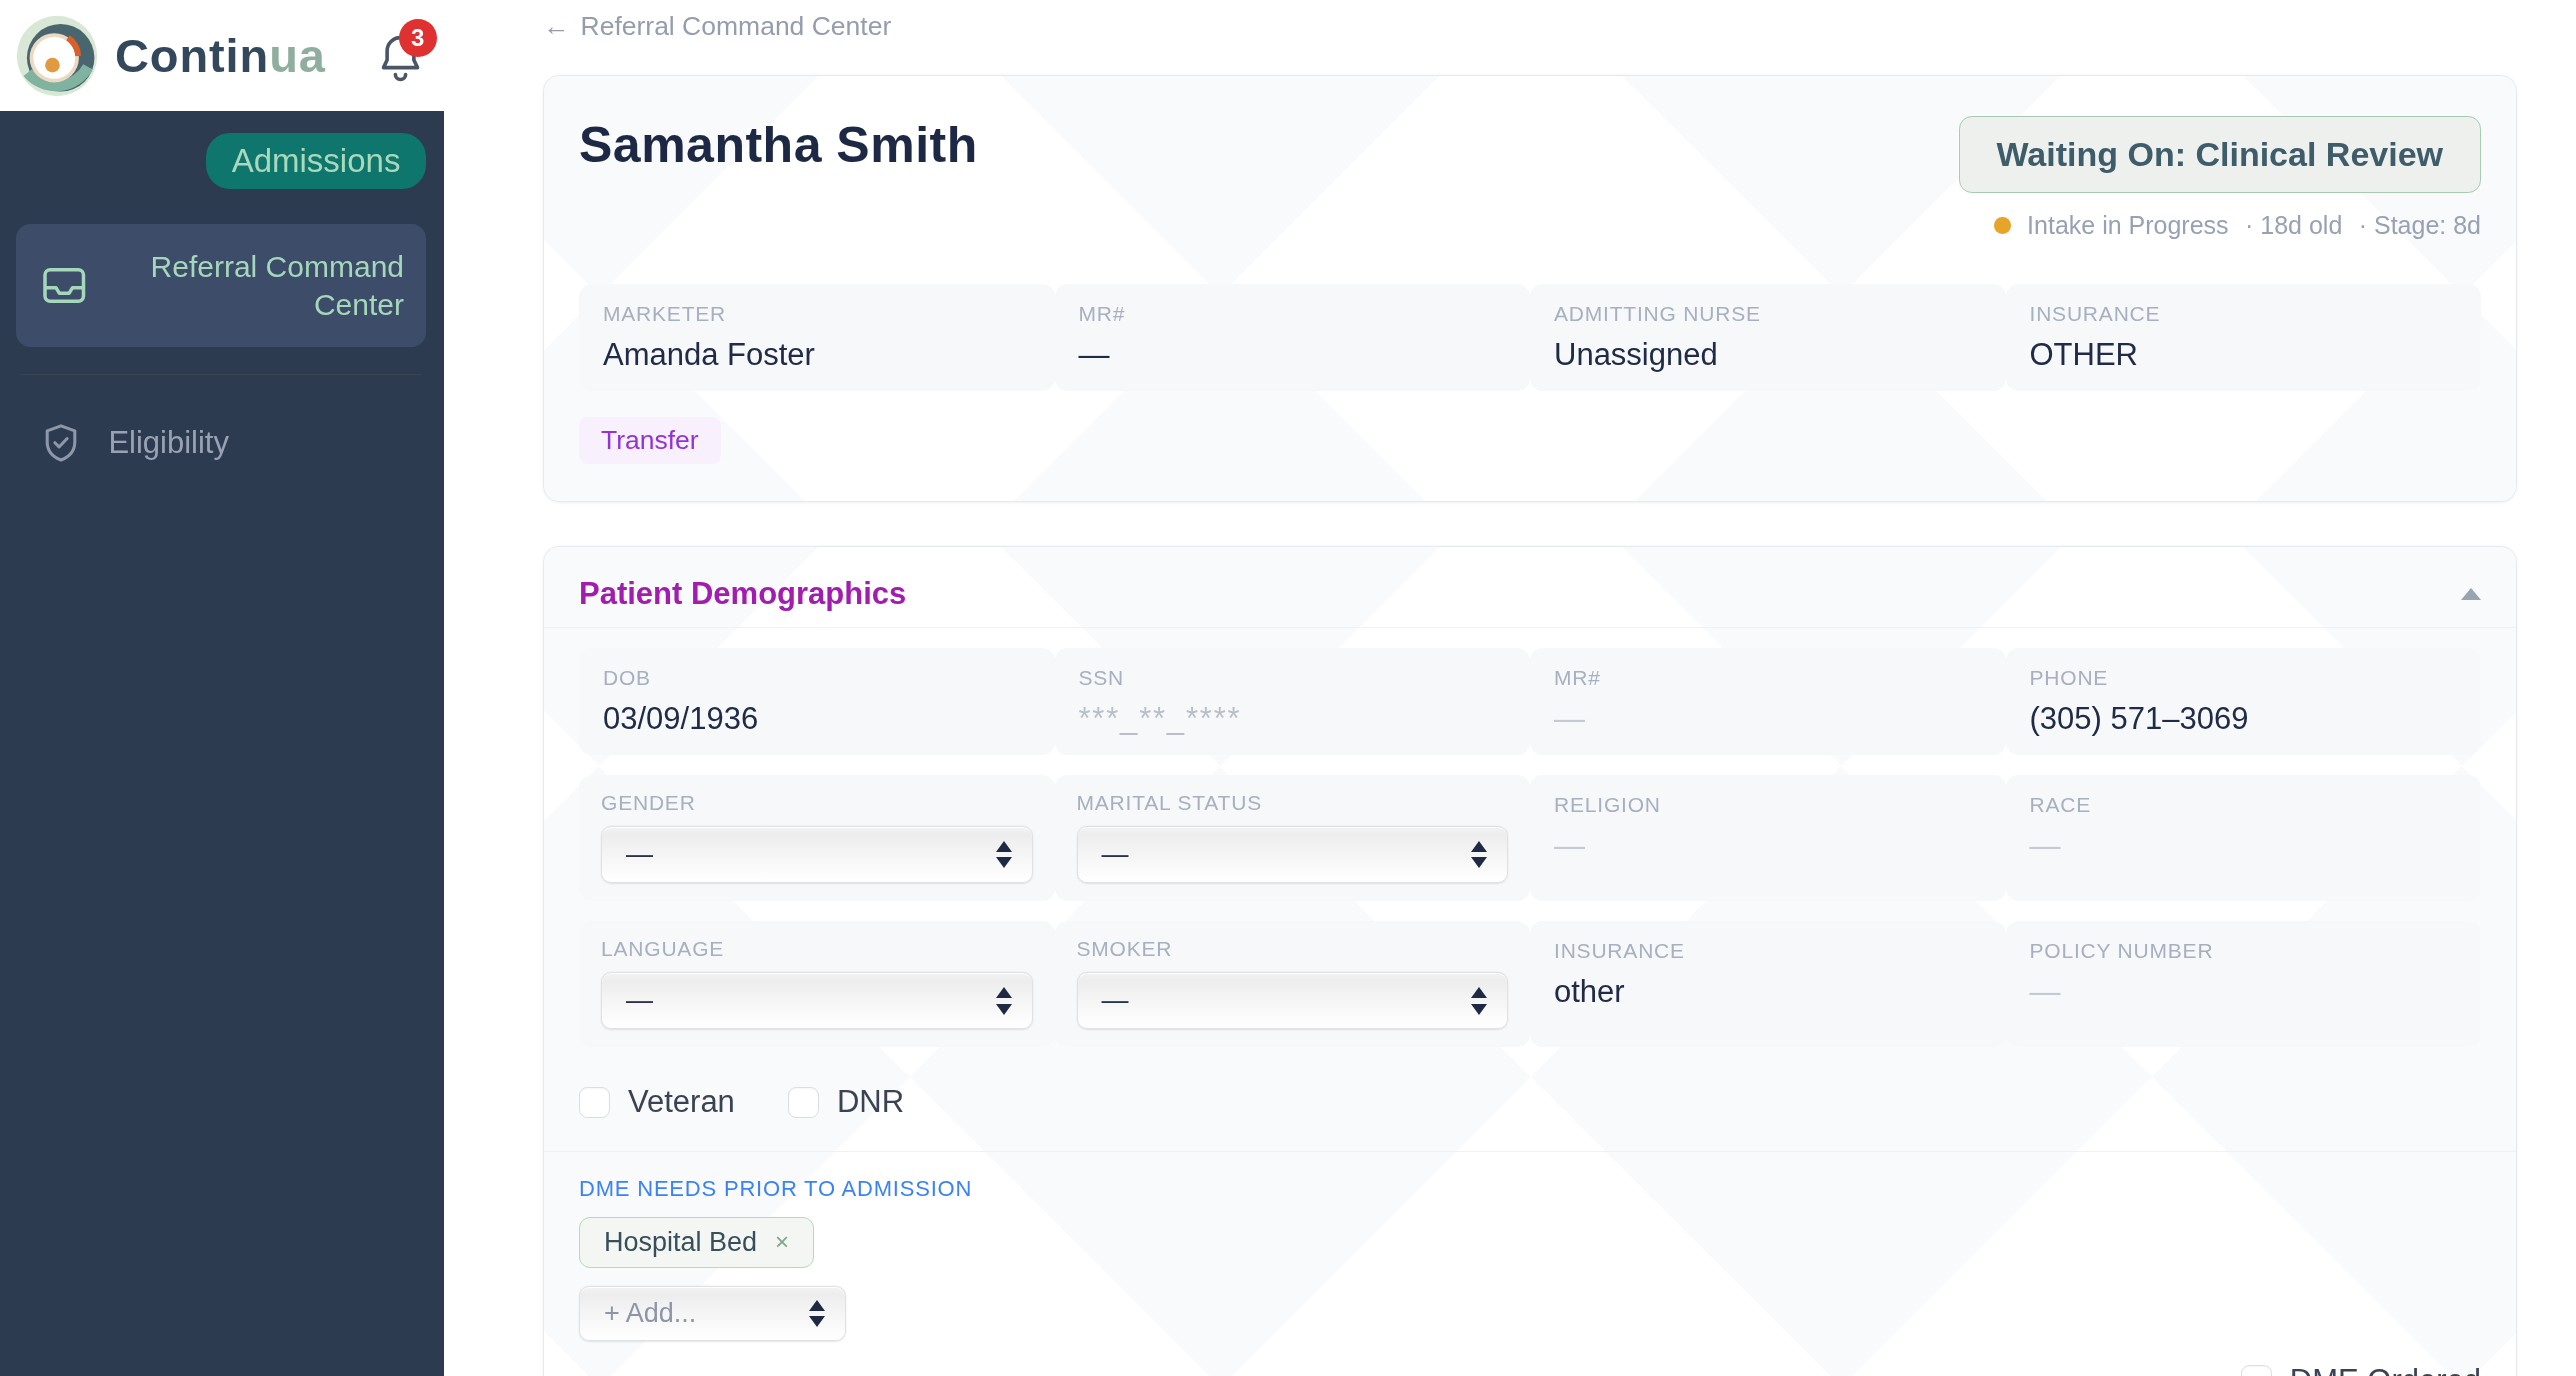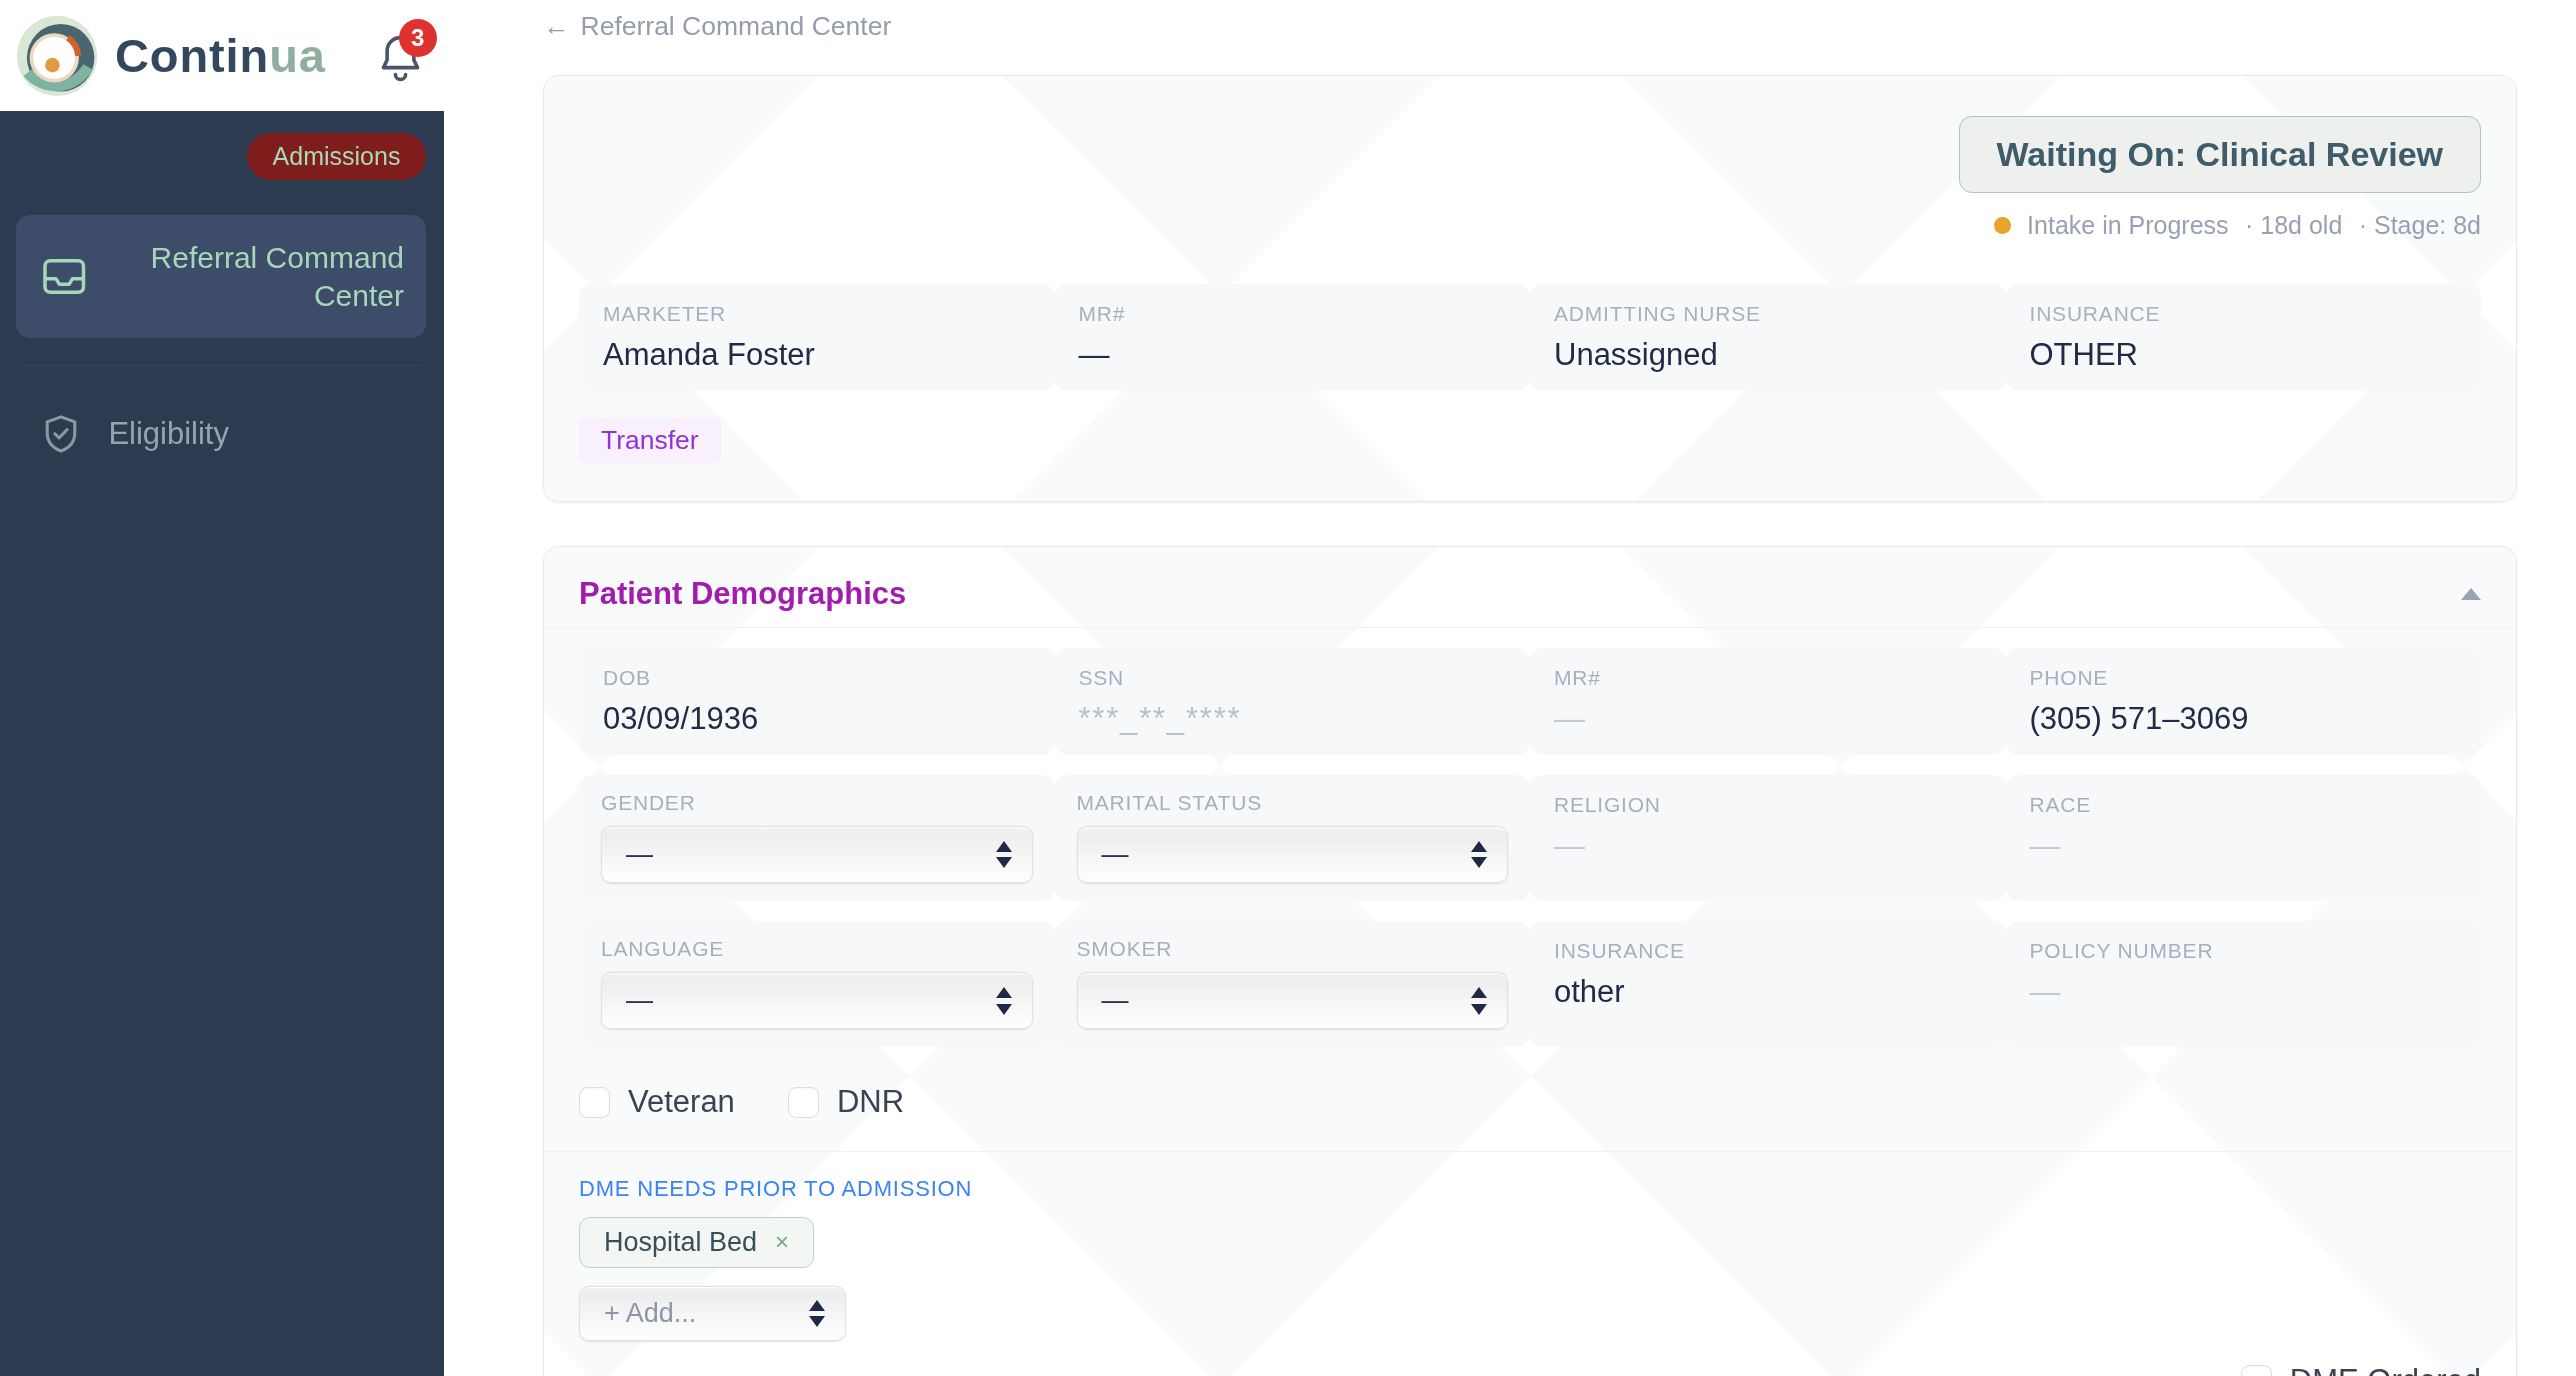--- a/index.html
+++ b/index.html
@@ -12,21 +12,21 @@
   .logo-row { height:111px; background:#fff; display:flex; align-items:center; padding:0 12.8px 0 14.6px; }
   .logo-mark { width:84px; height:84px; flex:0 0 84px; }
   .wordmark { font-size:47px; font-weight:600; letter-spacing:0.9px; margin-left:16.4px; color:#33485c; }
   .wordmark .tail { color:#8fae9f; }
   .bell-wrap { position:relative; margin-left:49px; width:64px; height:73px; cursor:pointer; }
   .bell-wrap svg { position:absolute; left:0; bottom:5.5px; }
   .bell-badge { position:absolute; right:-5.5px; top:0; width:38px; height:38px; border-radius:50%;
                 background:#e03131; color:#fff; font-size:24px; font-weight:700;
                 display:flex; align-items:center; justify-content:center; }
   .side-body { flex:1; background:#2d3b50; padding:22px 18px 0 16.4px; }
-  .side-pill { display:inline-block; background:#7f1d1d; color:#a9d8ba; font-size:25px;
+  .side-pill { display:inline-block; background:#0f766e; color:#a9d8ba; font-size:33px;
                padding:9px 25.6px; border-radius:24px; margin-left:1.8px; }
   .nav-item { display:flex; align-items:center; gap:24px; border-radius:14.6px; padding:24px 22px;
               margin-top:35px; cursor:pointer; }
   .nav-item.active { background:#3d4d69; }
   .nav-item .nav-label { font-size:30px; line-height:1.25; }
   .nav-item.active .nav-label { color:#a5d8bb; width:292px; }
   .nav-item.plain { margin-top:25.6px; padding:18px 22px; }
   .nav-item.plain .nav-label { color:#99a2b4; font-size:31px; }
   .side-divider { border:none; border-top:1.8px solid #3a4658; margin:27px 5.5px 7.3px 5.5px; }
 
@@ -151,20 +151,21 @@
   <div class="breadcrumb">
     <span>←</span>
     <span>Referral Command Center</span>
   </div>
 
   <section class="card card1">
     <div class="deco"></div>
     <div class="inner">
       <div class="hdr-row">
         <div>
+          <div class="patient-name">Samantha Smith</div>
         </div>
         <div class="hdr-right">
           <button class="status-btn">Waiting On: Clinical Review</button>
           <div class="status-meta">
             <span class="status-dot"></span>
             <span>Intake in Progress</span>
             <span>· 18d old</span>
             <span>· Stage: 8d</span>
           </div>
         </div>

